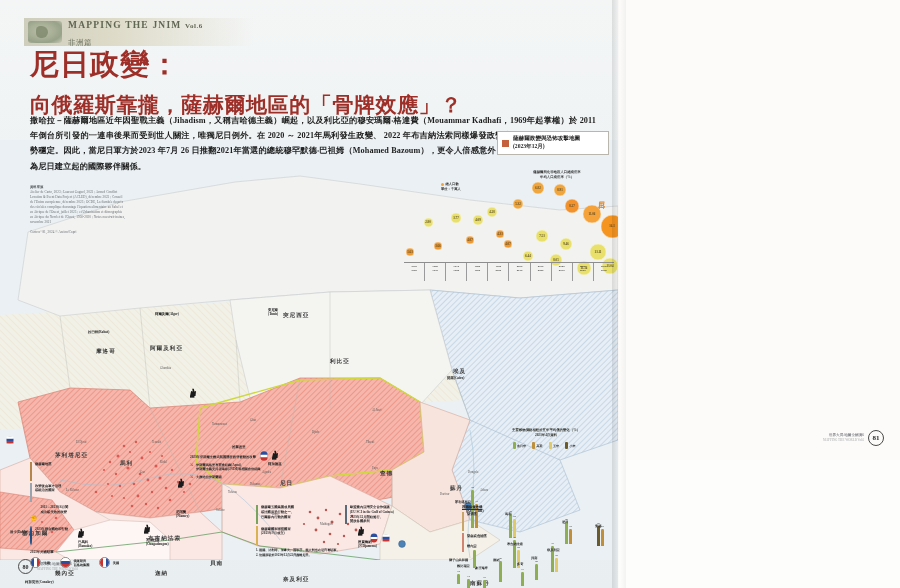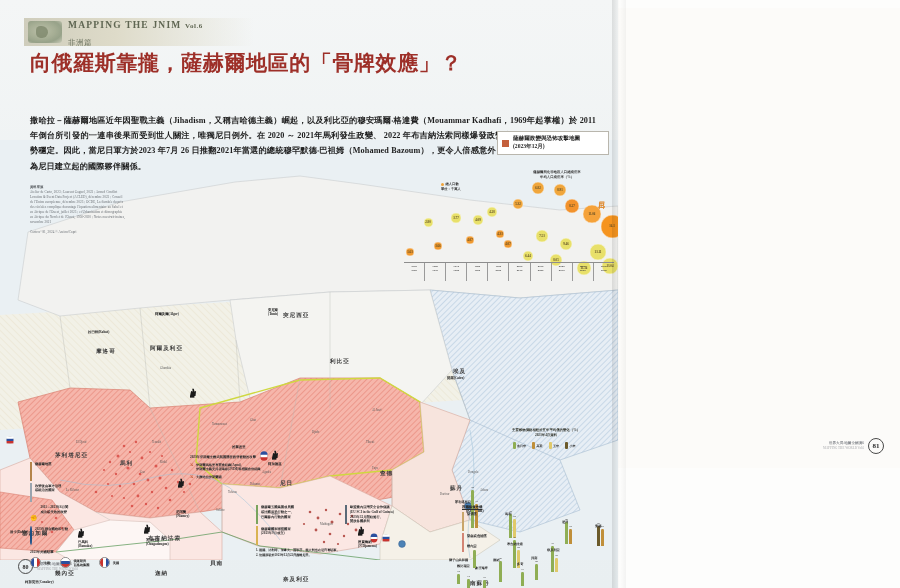--- a/index.html
+++ b/index.html
@@ -11,21 +11,21 @@
   }
   .page{position:absolute;inset:0;background:#fdfdfc;}
 
   
   .left-page{
     position:absolute;left:0;top:0;width:618px;height:588px;
     background:linear-gradient(180deg,#f4f6f6 0%,#eef2f3 35%,#e9eff1 100%);
     overflow:hidden;
   }
   .right-page{
-    position:absolute;left:618px;top:8px;width:282px;height:460px;
+    position:absolute;left:618px;top:0;width:282px;height:460px;
     background:#fcfbf9;
   }
   .gutter{
     position:absolute;left:612px;top:0;width:14px;height:588px;
     background:linear-gradient(90deg,rgba(0,0,0,.10),rgba(0,0,0,0) 55%,rgba(0,0,0,.04));
     pointer-events:none;z-index:40;
   }
 
   
   .masthead{
@@ -51,21 +51,21 @@
   .mh-zh{font-size:7.5px;color:#6c7360;letter-spacing:.5px;margin-top:1px;}
 
   
   .headline{position:absolute;left:30px;top:48px;width:560px;}
   .hl1{
     font-size:29px;font-weight:700;color:#9d2f28;letter-spacing:1px;
     line-height:1.16;font-family:"Liberation Serif",serif;
   }
   .hl2{
     font-size:21px;font-weight:700;color:#9d2f28;letter-spacing:.6px;
-    line-height:1.25;margin-top:2px;font-family:"Liberation Serif",serif;
+    line-height:1.25;margin-top:10px;font-family:"Liberation Serif",serif;
   }
 
   
   .standfirst{
     position:absolute;left:30px;top:113px;width:566px;
     font-size:8.2px;line-height:1.85;color:#1d1d1d;text-align:justify;
     font-weight:600;letter-spacing:.1px;
   }
 
   
@@ -458,20 +458,21 @@
       <span class="globe"></span>
       <span class="mh-txt">
         <span class="mh-en">
           <span>MAPPING THE JNIM</span> <span class="vol">Vol.6</span>
         </span><br>
         <span class="mh-zh">非洲篇</span>
       </span>
     </div>
 
     <div class="headline">
+      <div class="hl1">尼日政變：</div>
       <div class="hl2">向俄羅斯靠攏，薩赫爾地區的「骨牌效應」？</div>
     </div>
 
     <div class="standfirst">撒哈拉－薩赫爾地區近年因聖戰主義（Jihadism，又稱吉哈德主義）崛起，以及利比亞的穆安瑪爾‧格達費（Mouammar Kadhafi，1969年起掌權）於 2011 年倒台所引發的一連串後果而受到世人關注，唯獨尼日例外。在 2020 ～ 2021年馬利發生政變、 2022 年布吉納法索同樣爆發政變之後，只有尼日仍維持局勢穩定。因此，當尼日軍方於2023 年7月 26 日推翻2021年當選的總統穆罕默德‧巴祖姆（Mohamed Bazoum），更令人倍感意外，而這場政變也危及巴祖姆為尼日建立起的國際夥伴關係。</div>
 
     <div class="source">
       <div class="s-head">資料來源</div>
       <div>Atelier de Carto, 2023 ; Laurent Gagnol, 2023 ; Armed Conflict Location &amp; Event Data Project (ACLED), décembre 2023 ; Conseil de l'Union européenne, décembre 2023 ; OCDE, La flambée du prix des céréales complique davantage l'équation alimentaire au Sahel et en Afrique de l'Ouest, juillet 2023 ; et Urbanisation et démographie en Afrique du Nord et de l'Ouest, 1950-2020 ; Notes ouest-africaines, novembre 2021</div>
       <div class="s-foot">Carto n° 81, 2024 © Areion/Capri</div>
     </div>

